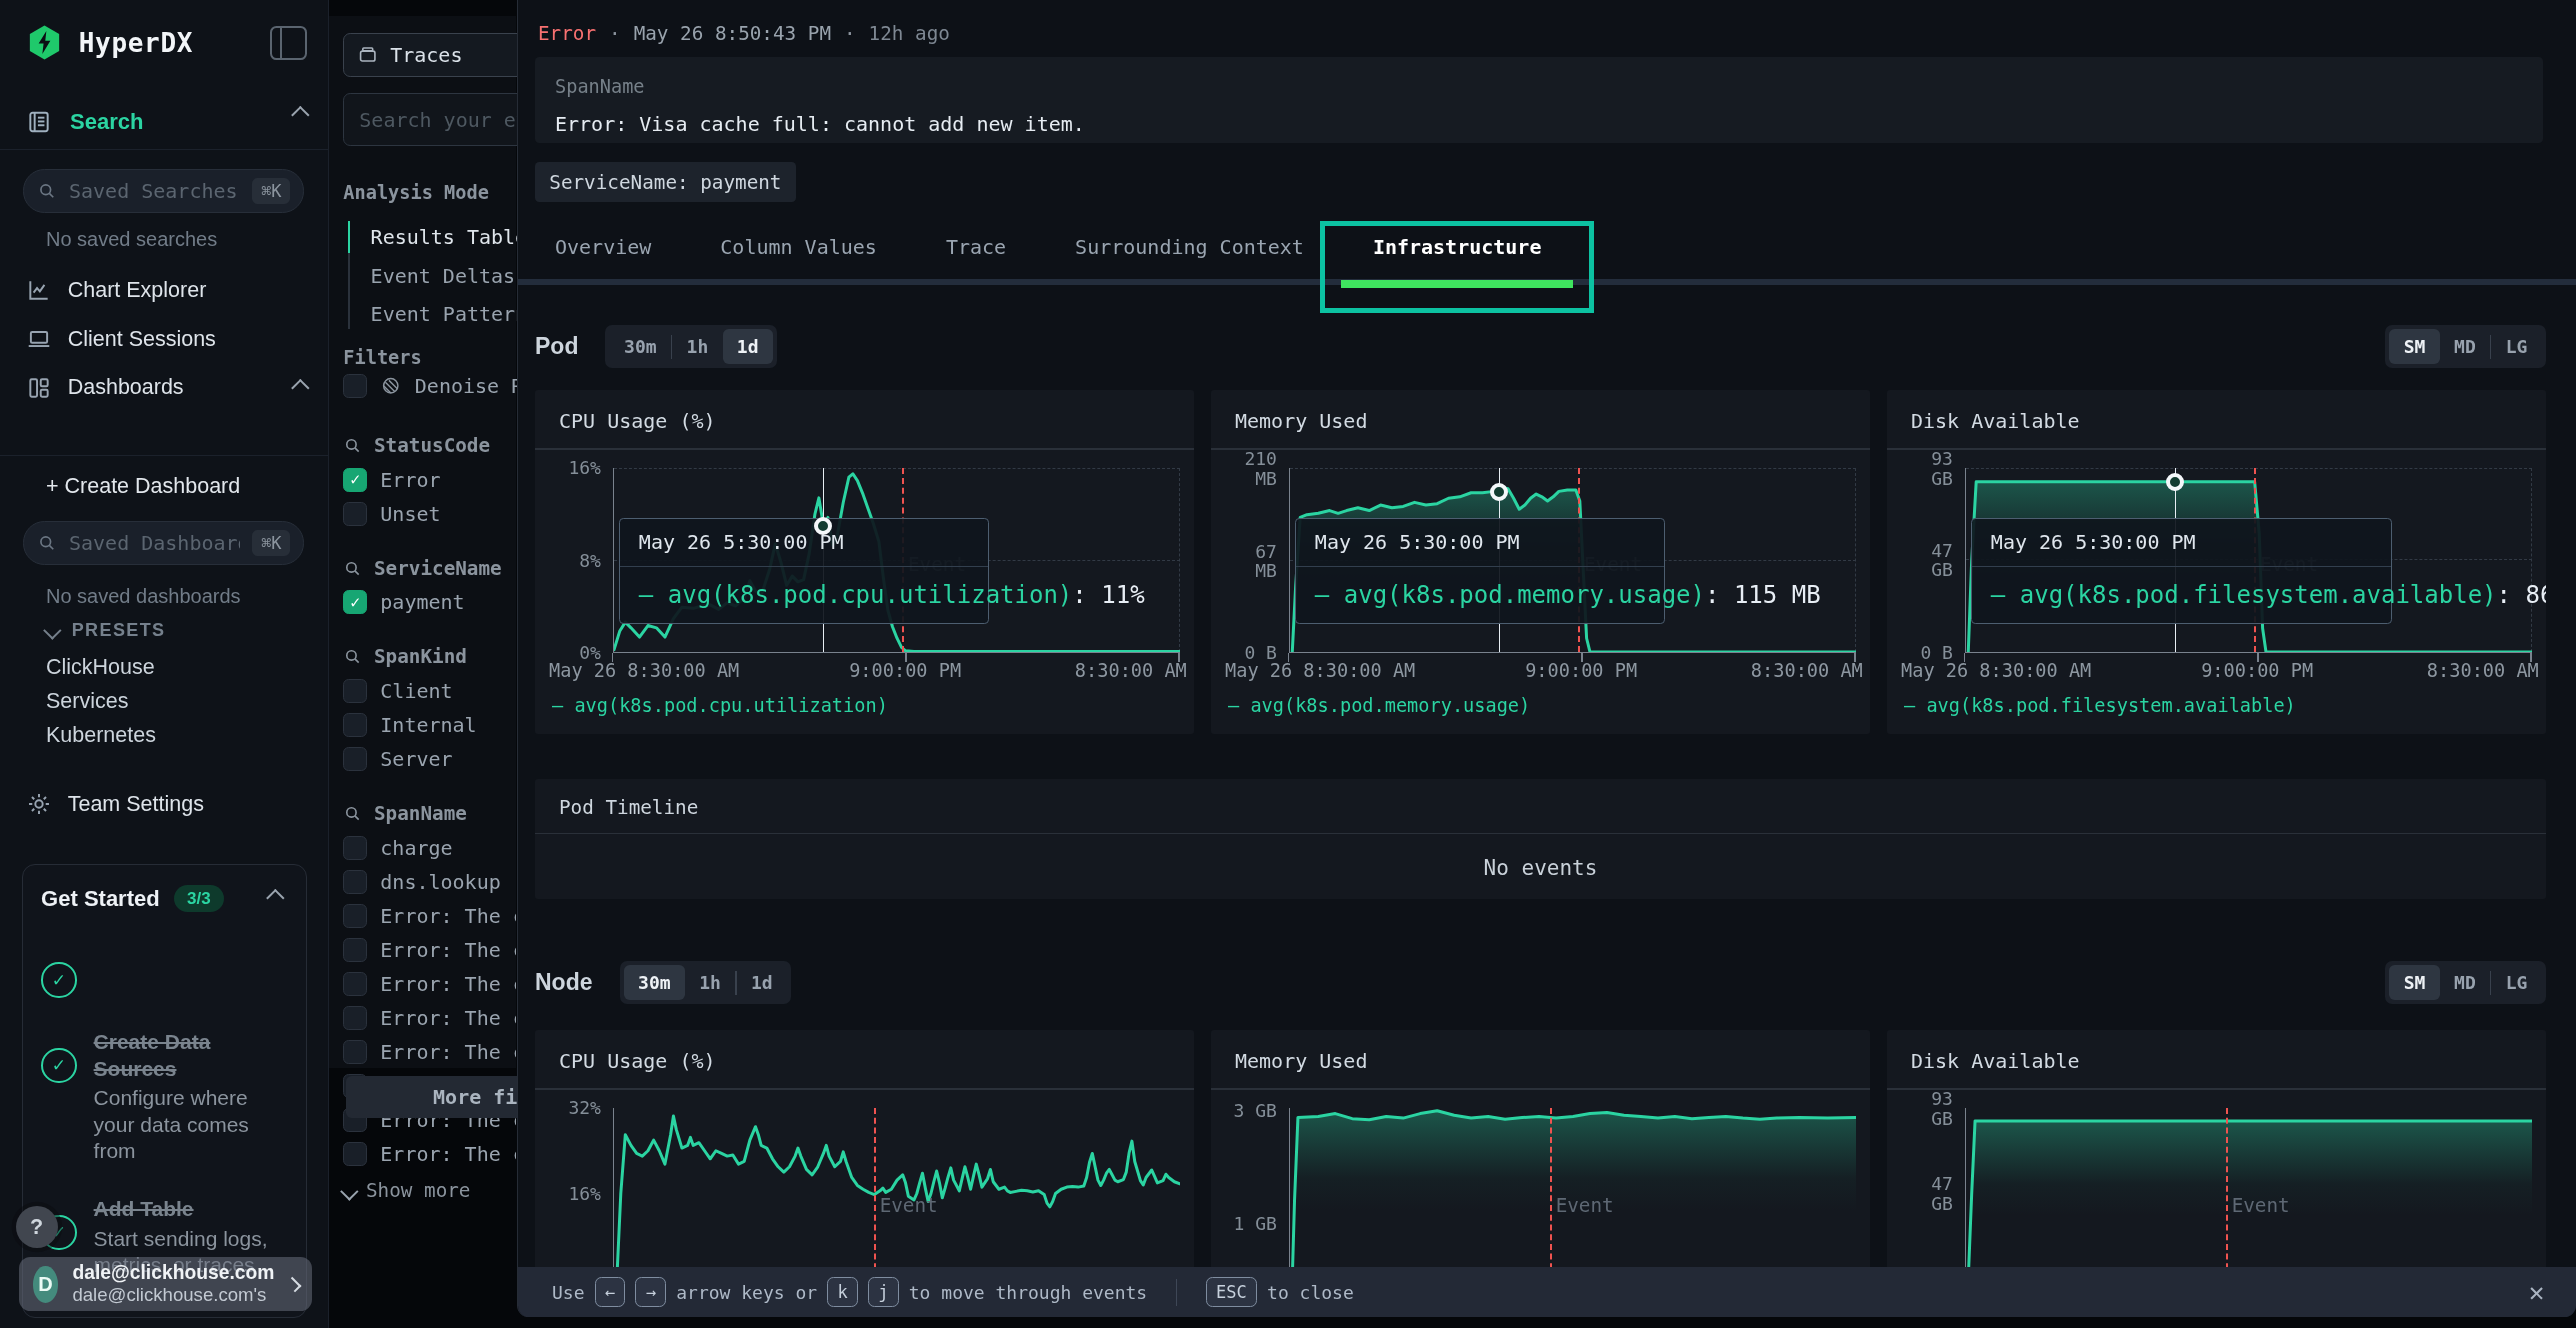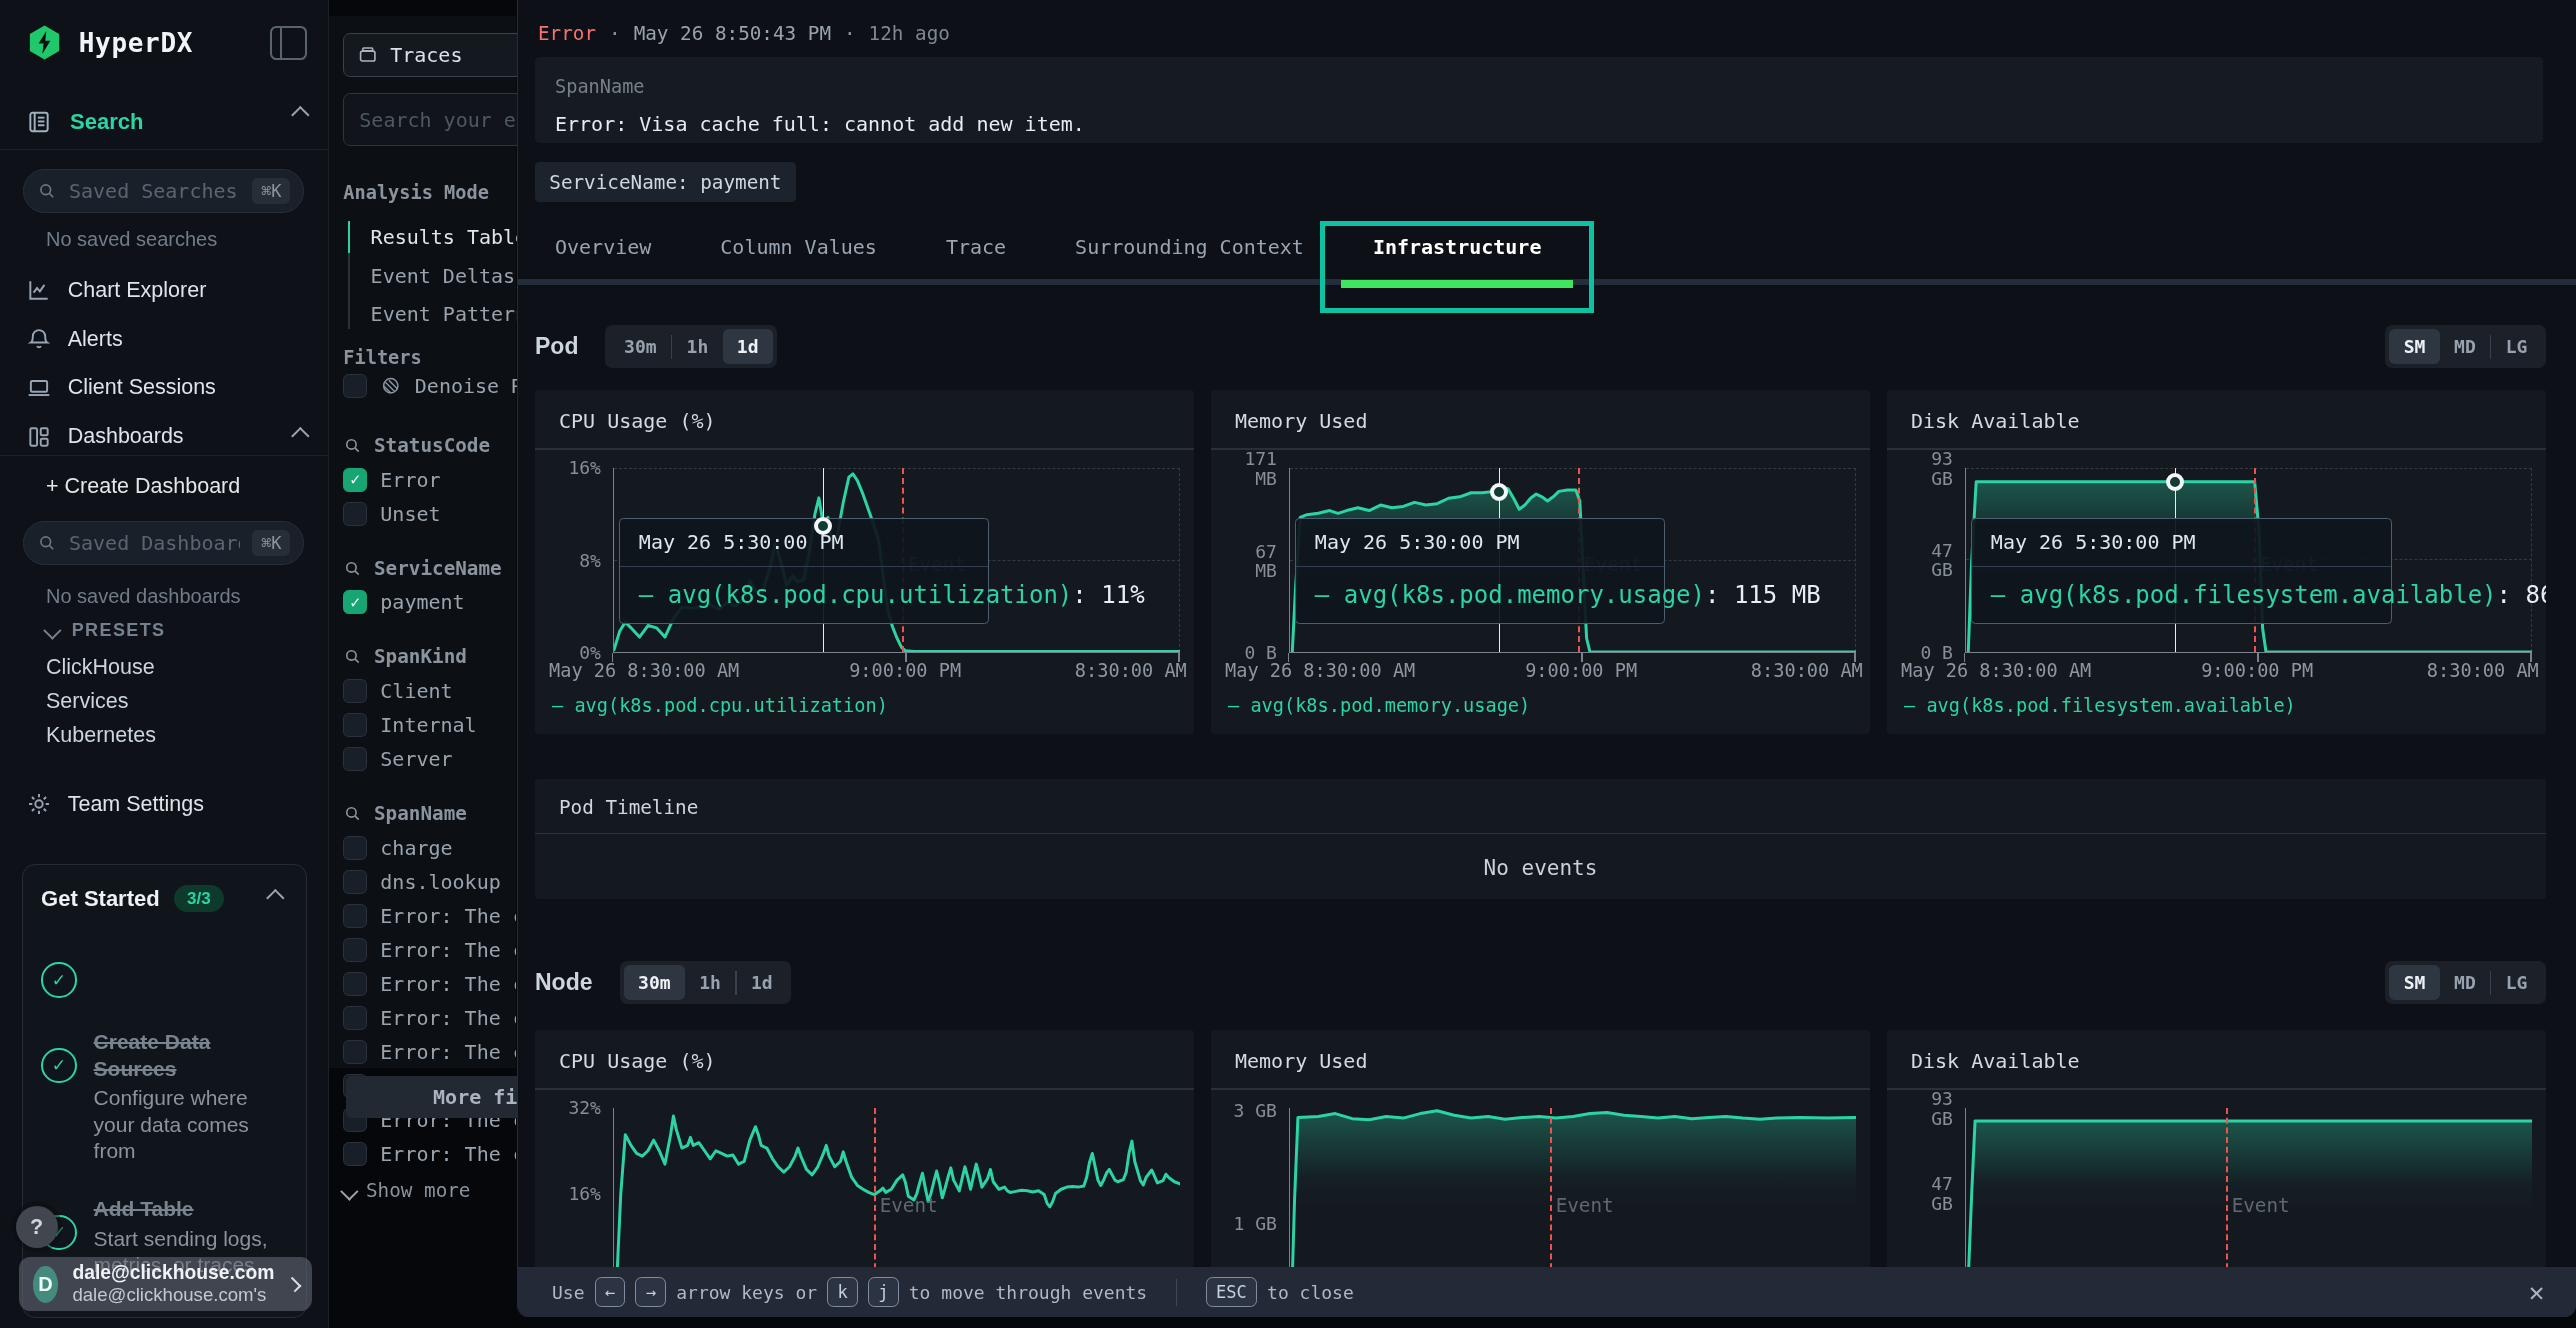--- a/index.html
+++ b/index.html
@@ -178,29 +178,20 @@
             <svg viewBox="0 0 24 24" width="26" height="26" fill="none" stroke="currentColor" stroke-width="1.8">
               <path d="M4 4v16h16"></path>
               <path d="M7 14.5l3.2-4.2 2.6 3 4.2-6"></path>
             </svg>
           </span>
           <span>Chart Explorer</span>
         </div>
         <div class="nav-item">
           <span class="icon">
             <svg viewBox="0 0 24 24" width="26" height="26" fill="none" stroke="currentColor" stroke-width="1.8">
-              <path d="M6.3 9.5a5.7 5.7 0 0 1 11.4 0c0 4.6 1.8 5.8 1.8 5.8H4.5s1.8-1.2 1.8-5.8"></path>
-              <path d="M10.3 18.5a1.8 1.8 0 0 0 3.4 0"></path>
-            </svg>
-          </span>
-          <span>Alerts</span>
-        </div>
-        <div class="nav-item">
-          <span class="icon">
-            <svg viewBox="0 0 24 24" width="26" height="26" fill="none" stroke="currentColor" stroke-width="1.8">
               <rect x="4.5" y="5.5" width="15" height="10" rx="1.2"></rect>
               <path d="M2.5 18.5h19"></path>
             </svg>
           </span>
           <span>Client Sessions</span>
         </div>
         <div class="nav-item">
           <span class="icon">
             <svg viewBox="0 0 24 24" width="26" height="26" fill="none" stroke="currentColor" stroke-width="1.8">
               <rect x="4" y="4" width="6.2" height="16" rx="1.2"></rect>
@@ -519,21 +510,21 @@
             <div class="xtick" style="left: 98.5%;"></div>
             <div class="xl" style="right: 0px;">8:30:00 AM</div>
           </div>
           <div class="legend">— avg(k8s.pod.cpu.utilization)</div>
         </div>
         <div class="chart-card">
           <div class="chart-title">Memory Used</div>
           <div class="chart-hdiv"></div>
           <div class="plot-wrap" style="height: 185px;">
             <div class="ygutter">
-              <div class="ytick" style="top: 0%; width: 46px;">171 MB</div>
+              <div class="ytick" style="top: 0%; width: 46px;">210 MB</div>
               <div class="ytick" style="top: 50%; width: 46px;">67 MB</div>
               <div class="ytick" style="top: 100%; width: 46px;">0 B</div>
             </div>
             <div class="plot">
               <div class="gridline" style="top: 0%;"></div>
               <div class="gridline" style="top: 50%;"></div>
               <div class="gridline-r"></div>
               <svg viewBox="0 0 1000 300" preserveAspectRatio="none">
                 <defs>
                   <linearGradient id="g-pod-memory" x1="0" y1="0" x2="0" y2="1">

